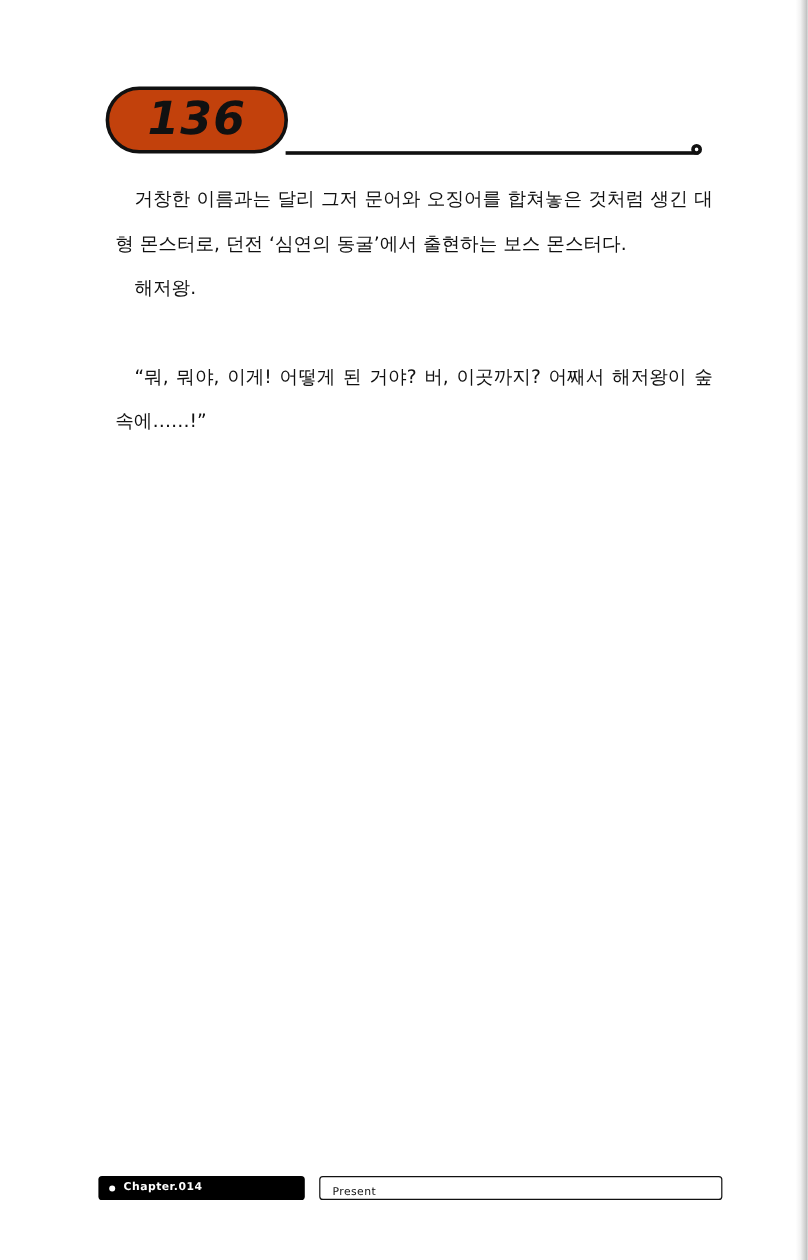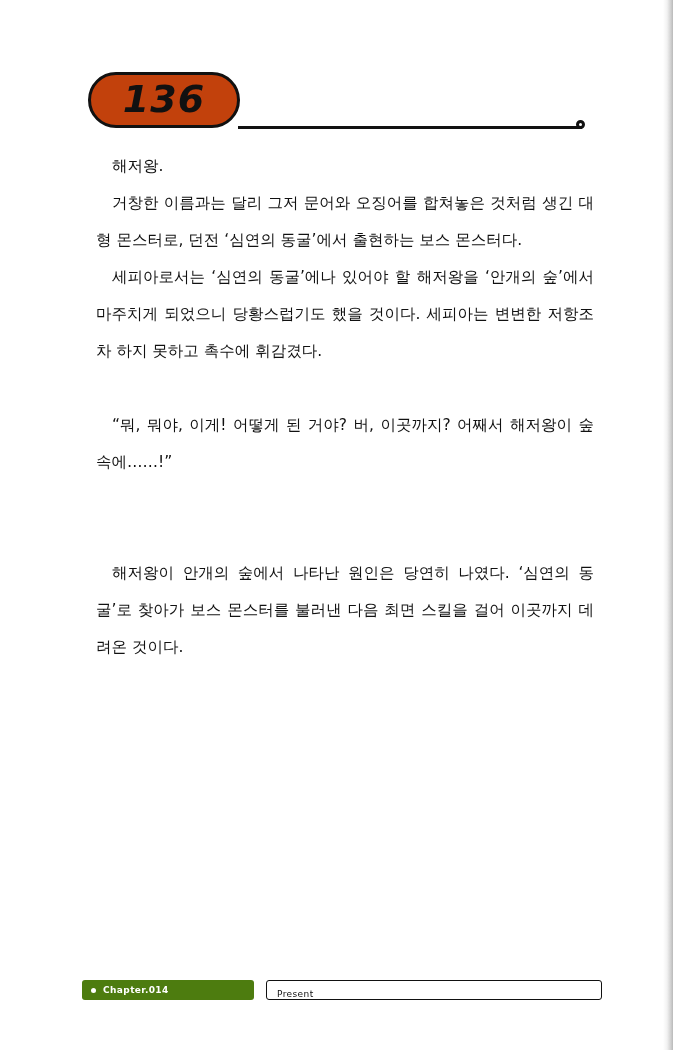--- a/index.html
+++ b/index.html
@@ -115,21 +115,21 @@
     top: 980px;
     width: 520px;
     height: 24px;
   }
   .footer-chapter {
     position: absolute;
     left: 0;
     top: 0;
     width: 172px;
     height: 20px;
-    background: #4d7c0f;
+    background: #000000;
     border-radius: 3px;
     display: flex;
     align-items: center;
     box-sizing: border-box;
     padding-left: 9px;
   }
   .footer-chapter .bullet {
     width: 5px;
     height: 5px;
     border-radius: 50%;
@@ -173,28 +173,26 @@
 
   <div class="pagenum-wrap">
     <div class="pagenum-pill">
       <span class="pagenum-text">136</span>
     </div>
     <div class="pagenum-rule"></div>
     <div class="pagenum-dot"></div>
   </div>
 
   <div class="body-text" id="body-text">
+      <p class="p-indent">거창한 이름과는 달리 그저 문어와 오징어를 합쳐놓은 것처럼 생긴 대형 몬스터로, 던전 ‘심연의 동굴’에서 출현하는 보스 몬스터다.</p>
       <p class="p-indent">해저왕.</p>
-      <p class="p-indent">거창한 이름과는 달리 그저 문어와 오징어를 합쳐놓은 것처럼 생긴 대형 몬스터로, 던전 ‘심연의 동굴’에서 출현하는 보스 몬스터다.</p>
-      <p class="p-indent">세피아로서는 ‘심연의 동굴’에나 있어야 할 해저왕을 ‘안개의 숲’에서 마주치게 되었으니 당황스럽기도 했을 것이다. 세피아는 변변한 저항조차 하지 못하고 촉수에 휘감겼다.</p>
       <div class="p-gap"></div>
       <p class="p-indent">“뭐, 뭐야, 이게! 어떻게 된 거야? 버, 이곳까지? 어째서 해저왕이 숲속에……!”</p>
       <div class="p-gap"></div>
       <div class="p-gap"></div>
-      <p class="p-indent">해저왕이 안개의 숲에서 나타난 원인은 당연히 나였다. ‘심연의 동굴’로 찾아가 보스 몬스터를 불러낸 다음 최면 스킬을 걸어 이곳까지 데려온 것이다.</p>
     </div>
 
   <div class="footer">
     <div class="footer-chapter">
       <span class="bullet"></span>
       <span class="label">Chapter.014</span>
     </div>
     <div class="footer-present">
       <span class="label">Present</span>
     </div>

